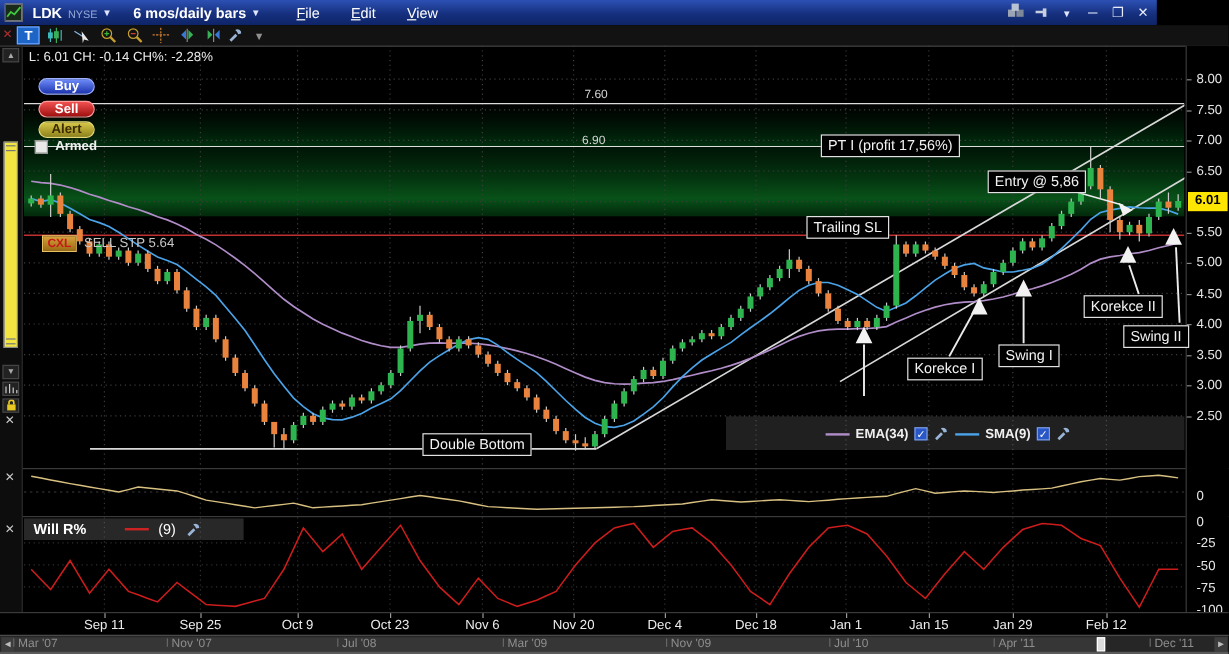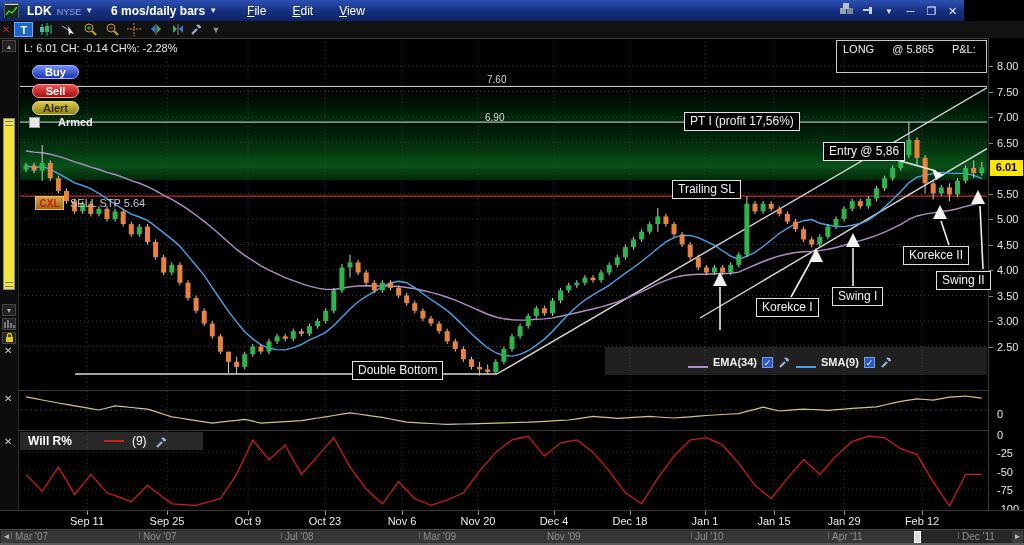--- a/index.html
+++ b/index.html
@@ -49,31 +49,31 @@
     color:#000; font-size:11px; font-weight:bold; text-align:center; line-height:14px; }
   
   #status-line { position:absolute; left:24px; top:42px; color:#e8e8e8; font-size:11px; }
   #long-box { position:absolute; left:836px; top:40px; width:151px; height:33px; border:1px solid #c8c8c8;
     color:#f0f0f0; font-size:11px; padding:2px 6px; display:flex; gap:18px; }
   .pill { position:absolute; left:32px; width:47px; height:14px; border-radius:7px; color:#fff;
     font-size:11px; font-weight:bold; text-align:center; line-height:13px; }
   #buy-btn   { top:65px;  background:linear-gradient(#6f8cf8,#1c34b0); border:1px solid #9db1ff; }
   #sell-btn  { top:84px;  background:linear-gradient(#f05050,#a01010); border:1px solid #ff9c9c; }
   #alert-btn { top:101px; background:linear-gradient(#d8c84a,#8f821c); border:1px solid #e6da7a; color:#3a2c00; }
-  #armed-row { position:absolute; left:29px; top:116px; display:flex; align-items:center; gap:18px; }
+  #armed-row { position:absolute; left:29px; top:116px; display:flex; align-items:center; gap:6px; }
   #armed-box { width:11px; height:11px; background:#e8e8e8; border:1px solid #999; }
   #armed-lbl { color:#f0f0f0; font-size:11px; font-weight:bold; }
   #cxl-btn { position:absolute; left:35px; top:196px; width:29px; height:14px; background:linear-gradient(#d6a23c,#9a6a14);
     border:1px solid #e8c060; color:#c81818; font-size:10px; font-weight:bold; text-align:center; line-height:13px; }
   #stp-lbl { position:absolute; left:70px; top:197px; color:#c8c8c8; font-size:11px; }
   .lvl-lbl { position:absolute; color:#d8d8d8; font-size:10px; }
   .anno { position:absolute; background:#000; border:1px solid #e2e2e2; color:#f2f2f2; font-size:12px;
     padding:1px 5px 2px 5px; white-space:nowrap; z-index:30; }
   #legend-strip { position:absolute; left:605px; top:347px; width:382px; height:28px; background:rgba(115,115,115,.28); }
-  #legend-row { position:absolute; left:688px; top:355px; display:flex; align-items:flex-end; gap:5px; z-index:31; }
+  #legend-row { position:absolute; left:688px; top:355px; display:flex; align-items:center; gap:5px; z-index:31; }
   .sw { width:20px; height:2px; }
   .leg-lbl { color:#f0f0f0; font-size:11px; font-weight:bold; }
   .cb { width:11px; height:11px; background:#2a57c8; border:1px solid #7e9cd8; color:#fff; font-size:9px;
     line-height:11px; text-align:center; }
   .wrench-slot { width:13px; height:13px; }
   .panel-strip { position:absolute; background:rgba(115,115,115,.35); display:flex; align-items:center; z-index:31; }
   #obv-strip { left:20px; top:391px; width:268px; height:17px; }
   #willr-strip { left:20px; top:432px; width:183px; height:18px; }
   .strip-title { color:#fff; font-size:12px; font-weight:bold; }
   
@@ -583,25 +583,20 @@
       <div class="axlbl" style="left: 8px; top: 391px;">0</div>
       <div class="axlbl" style="left: 8px; top: 409.375px;">-25</div>
       <div class="axlbl" style="left: 8px; top: 427.75px;">-50</div>
       <div class="axlbl" style="left: 8px; top: 446.125px;">-75</div>
       <div class="axlbl" style="left: 8px; top: 464.5px;">-100</div>
     </div>
   <div id="last-tag" style="top: 160.49px;">6.01</div>
 
   <div id="status-line">L: 6.01 CH: -0.14 CH%: -2.28%</div>
 
-  <div id="long-box">
-    <span>LONG</span>
-    <span>@ 5.865</span>
-    <span>P&amp;L:</span>
-  </div>
 
   <div id="buy-btn" class="pill">Buy</div>
   <div id="sell-btn" class="pill">Sell</div>
   <div id="alert-btn" class="pill">Alert</div>
   <div id="armed-row">
     <div id="armed-box"></div>
     <span id="armed-lbl">Armed</span>
   </div>
 
   <div id="cxl-btn">CXL</div>
@@ -680,21 +675,21 @@
     <div id="tl-thumb" style="left: 914px;"></div>
   <div class="ttick" style="left: 11px;"></div>
       <div class="tlbl" style="left: 15px;">Mar '07</div>
       <div class="ttick" style="left: 139px;"></div>
       <div class="tlbl" style="left: 143px;">Nov '07</div>
       <div class="ttick" style="left: 281px;"></div>
       <div class="tlbl" style="left: 285px;">Jul '08</div>
       <div class="ttick" style="left: 419px;"></div>
       <div class="tlbl" style="left: 423px;">Mar '09</div>
       <div class="ttick" style="left: 555px;"></div>
-      <div class="tlbl" style="left: 547px;">Nov '09</div>
+      <div class="tlbl" style="left: 559px;">Nov '09</div>
       <div class="ttick" style="left: 691px;"></div>
       <div class="tlbl" style="left: 695px;">Jul '10</div>
       <div class="ttick" style="left: 828px;"></div>
       <div class="tlbl" style="left: 832px;">Apr '11</div>
       <div class="ttick" style="left: 958px;"></div>
       <div class="tlbl" style="left: 962px;">Dec '11</div>
     </div>
   <div id="bottom-strip"></div>
 </div>
 

